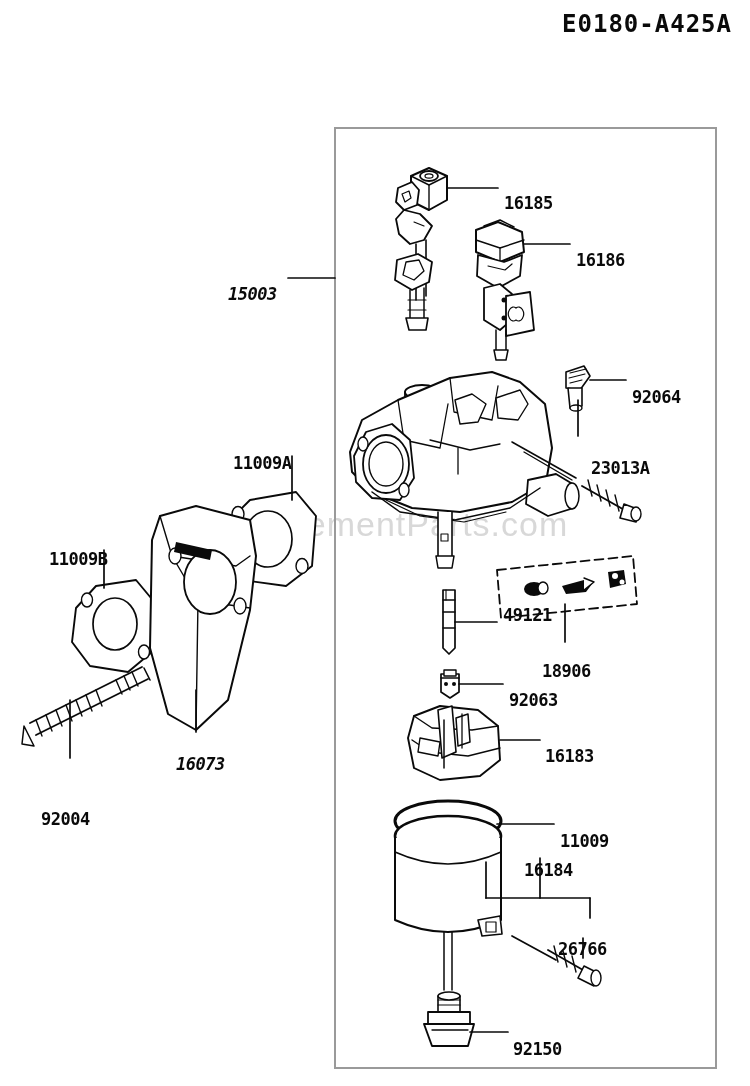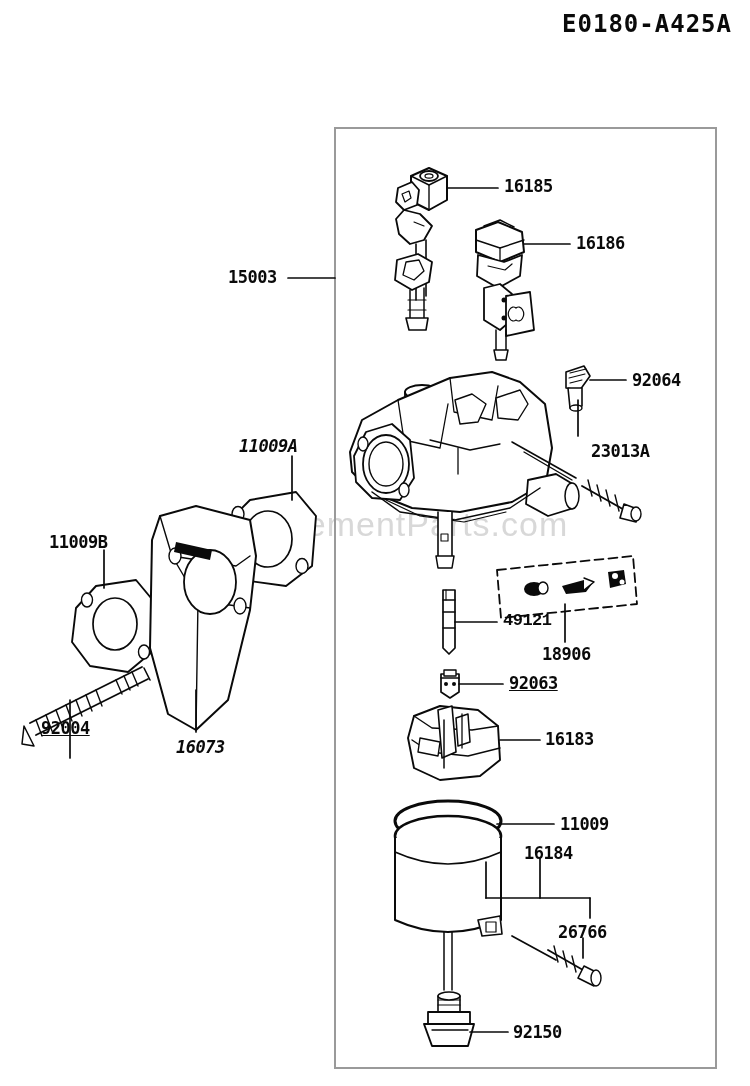--- a/index.html
+++ b/index.html
@@ -30,20 +30,21 @@
     white-space: nowrap;
   }
   .label {
     position: absolute;
     font-family: "DejaVu Sans Mono", monospace;
     font-size: 17px;
     font-weight: bold;
     color: #0a0a0a;
     white-space: nowrap;
     letter-spacing: -0.5px;
+    margin-top: 17px;
   }
   #watermark {
     position: absolute;
     left: 175px;
     top: 505px;
     font-family: "Liberation Sans", sans-serif;
     font-size: 34px;
     color: #d8d8d8;
     letter-spacing: 1px;
     white-space: nowrap;
@@ -317,29 +318,29 @@
 
         <path d="M583,938 L583,958"></path>
 
         <path d="M470,1032 L508,1032"></path>
       </g>
     </g>
   </svg>
 
   <div class="label" style="left:504px; top:176px;">16185</div>
   <div class="label" style="left:576px; top:233px;">16186</div>
-  <div class="label" style="left:228px; top:267px;">15003</div>
+  <div class="label" style="left:228px; top:267px;font-style:italic;">15003</div>
   <div class="label" style="left:632px; top:370px;">92064</div>
   <div class="label" style="left:591px; top:441px;text-align:center;">23013A</div>
-  <div class="label" style="left:239px; top:436px;font-style:italic;">11009A</div>
+  <div class="label" style="left:233px; top:436px;">11009A</div>
   <div class="label" style="left:49px;  top:532px;">11009B</div>
-  <div class="label" style="left:503px; top:611px;font-family:Liberation Mono, monospace;">49121</div>
+  <div class="label" style="left:503px; top:588px;">49121</div>
   <div class="label" style="left:542px; top:644px;">18906</div>
-  <div class="label" style="left:509px; top:673px;text-decoration:underline;">92063</div>
+  <div class="label" style="left:509px; top:673px;">92063</div>
   <div class="label" style="left:176px; top:737px;font-style:italic;">16073</div>
-  <div class="label" style="left:41px;  top:718px;text-decoration:underline;">92004</div>
+  <div class="label" style="left:41px;  top:792px;">92004</div>
   <div class="label" style="left:545px; top:729px;">16183</div>
   <div class="label" style="left:560px; top:814px;">11009</div>
   <div class="label" style="left:524px; top:843px;text-align:right;">16184</div>
   <div class="label" style="left:558px; top:922px;">26766</div>
   <div class="label" style="left:513px; top:1022px;">92150</div>
 
 </div>
 
 </body></html>

